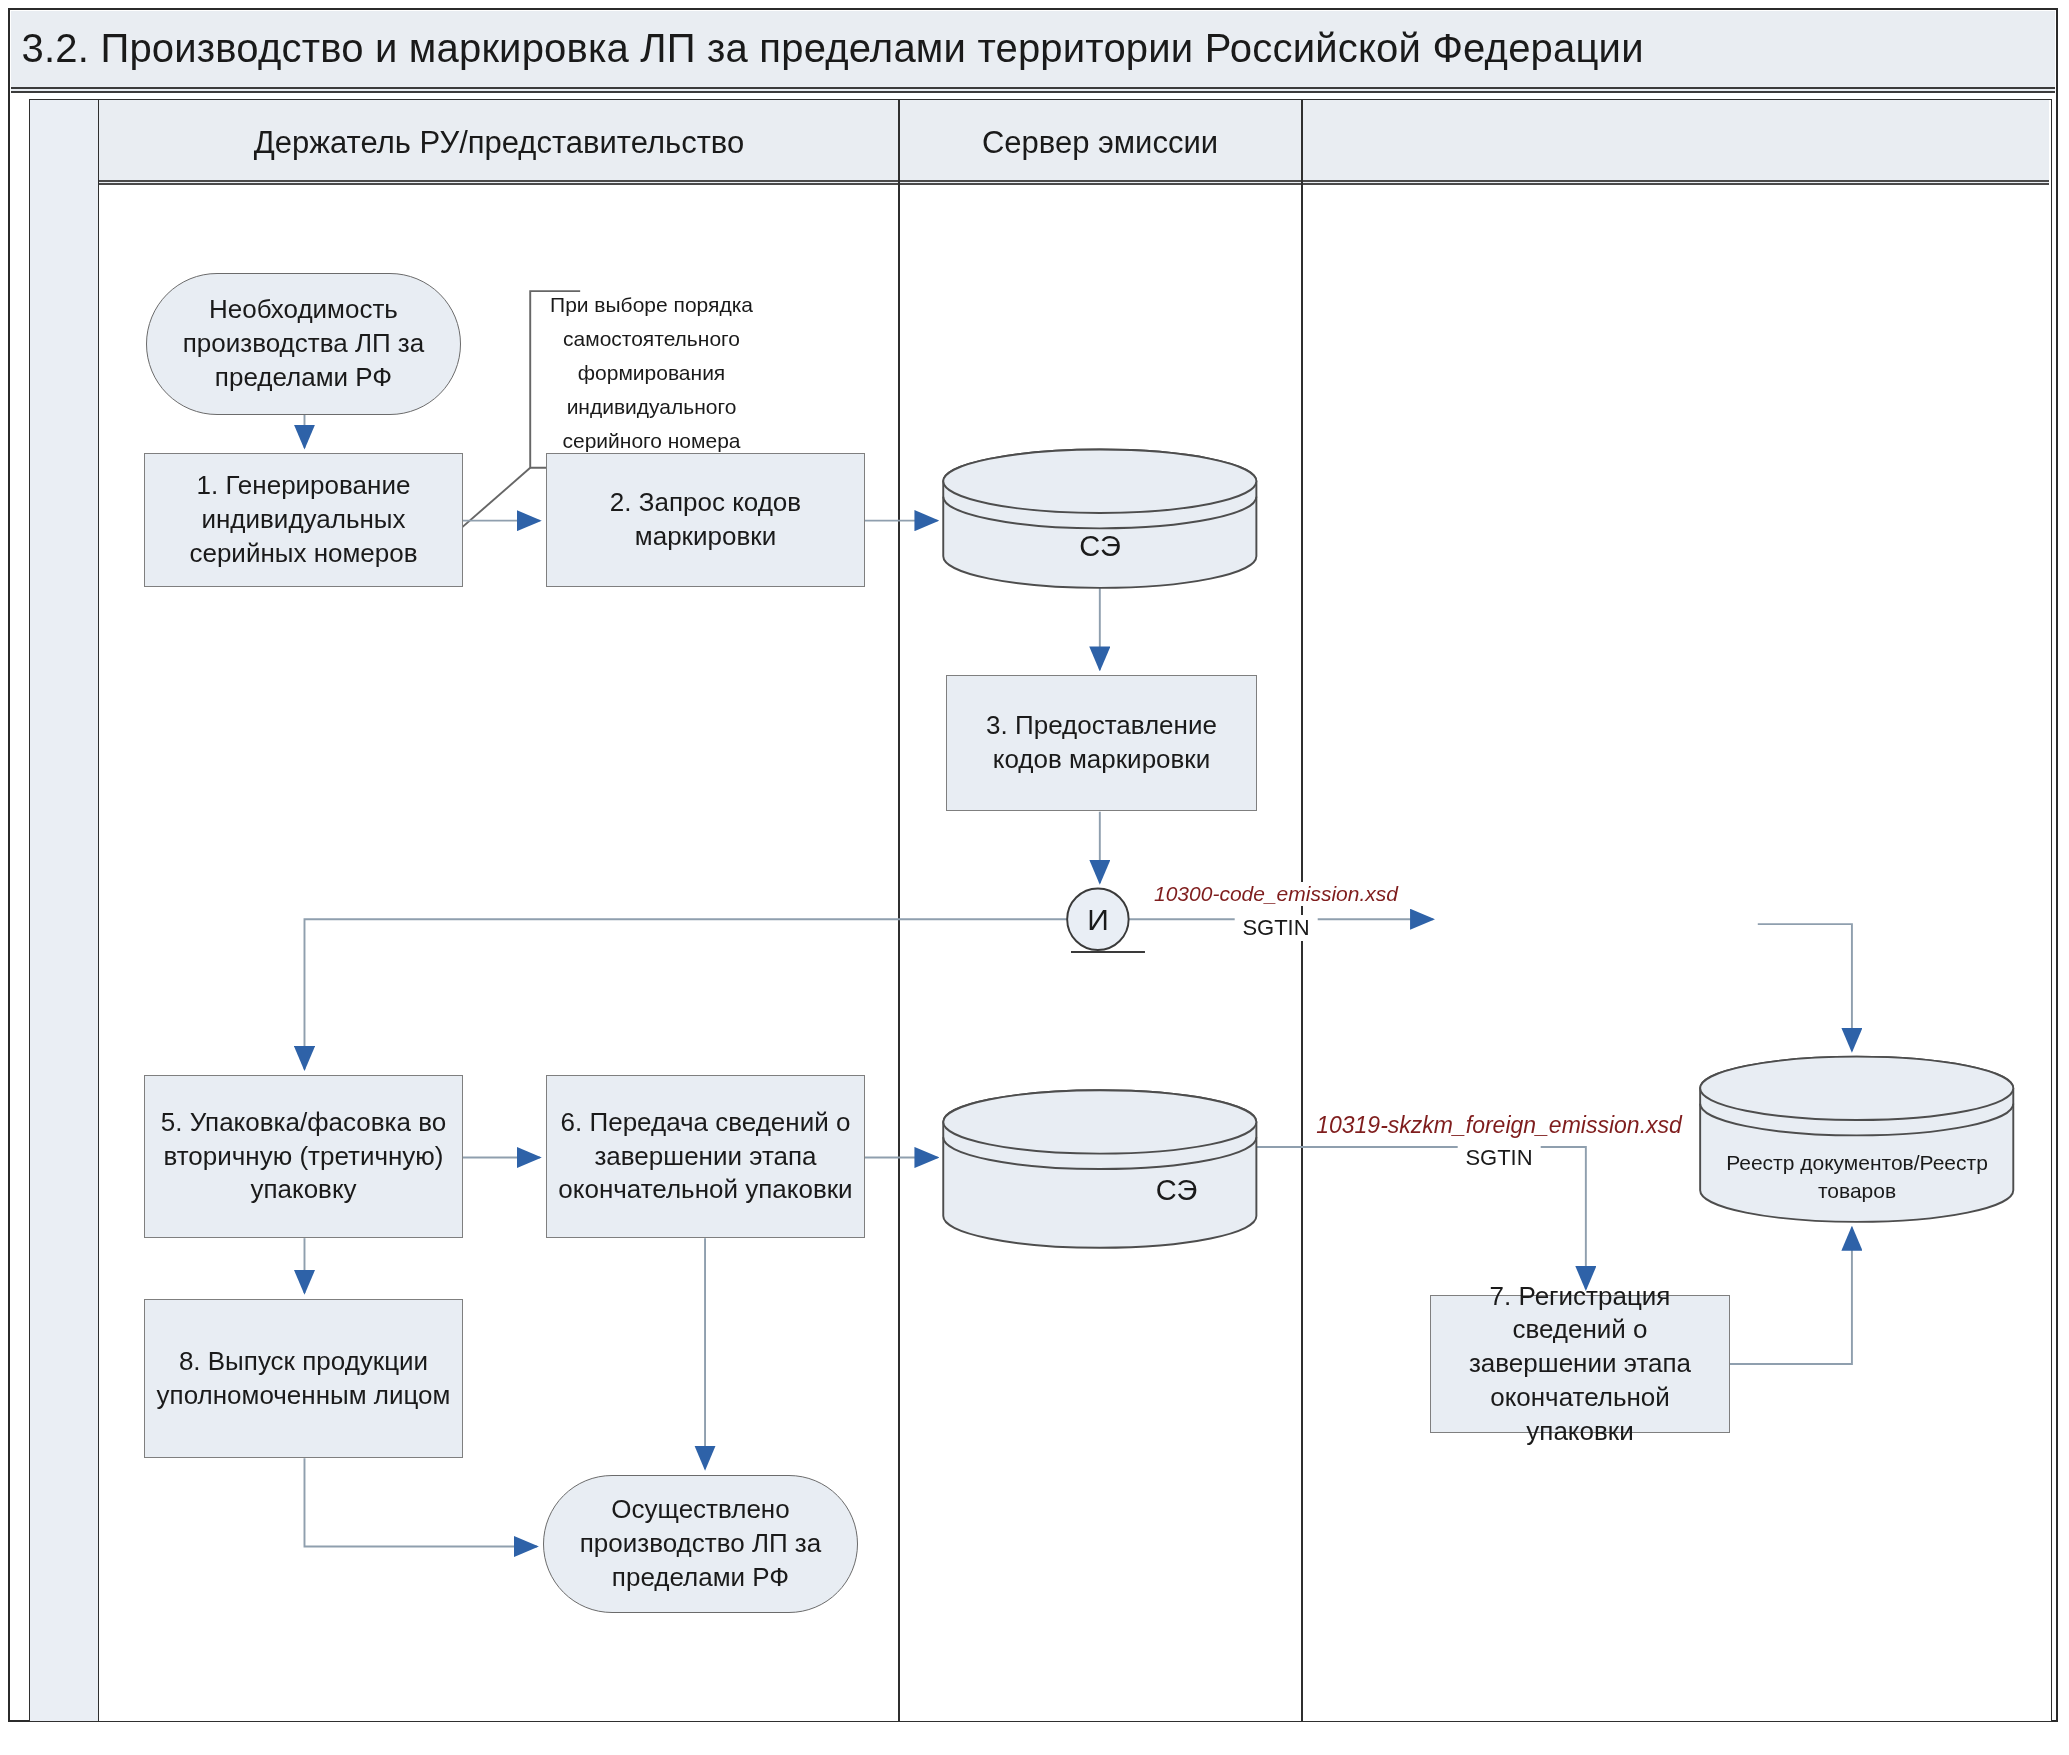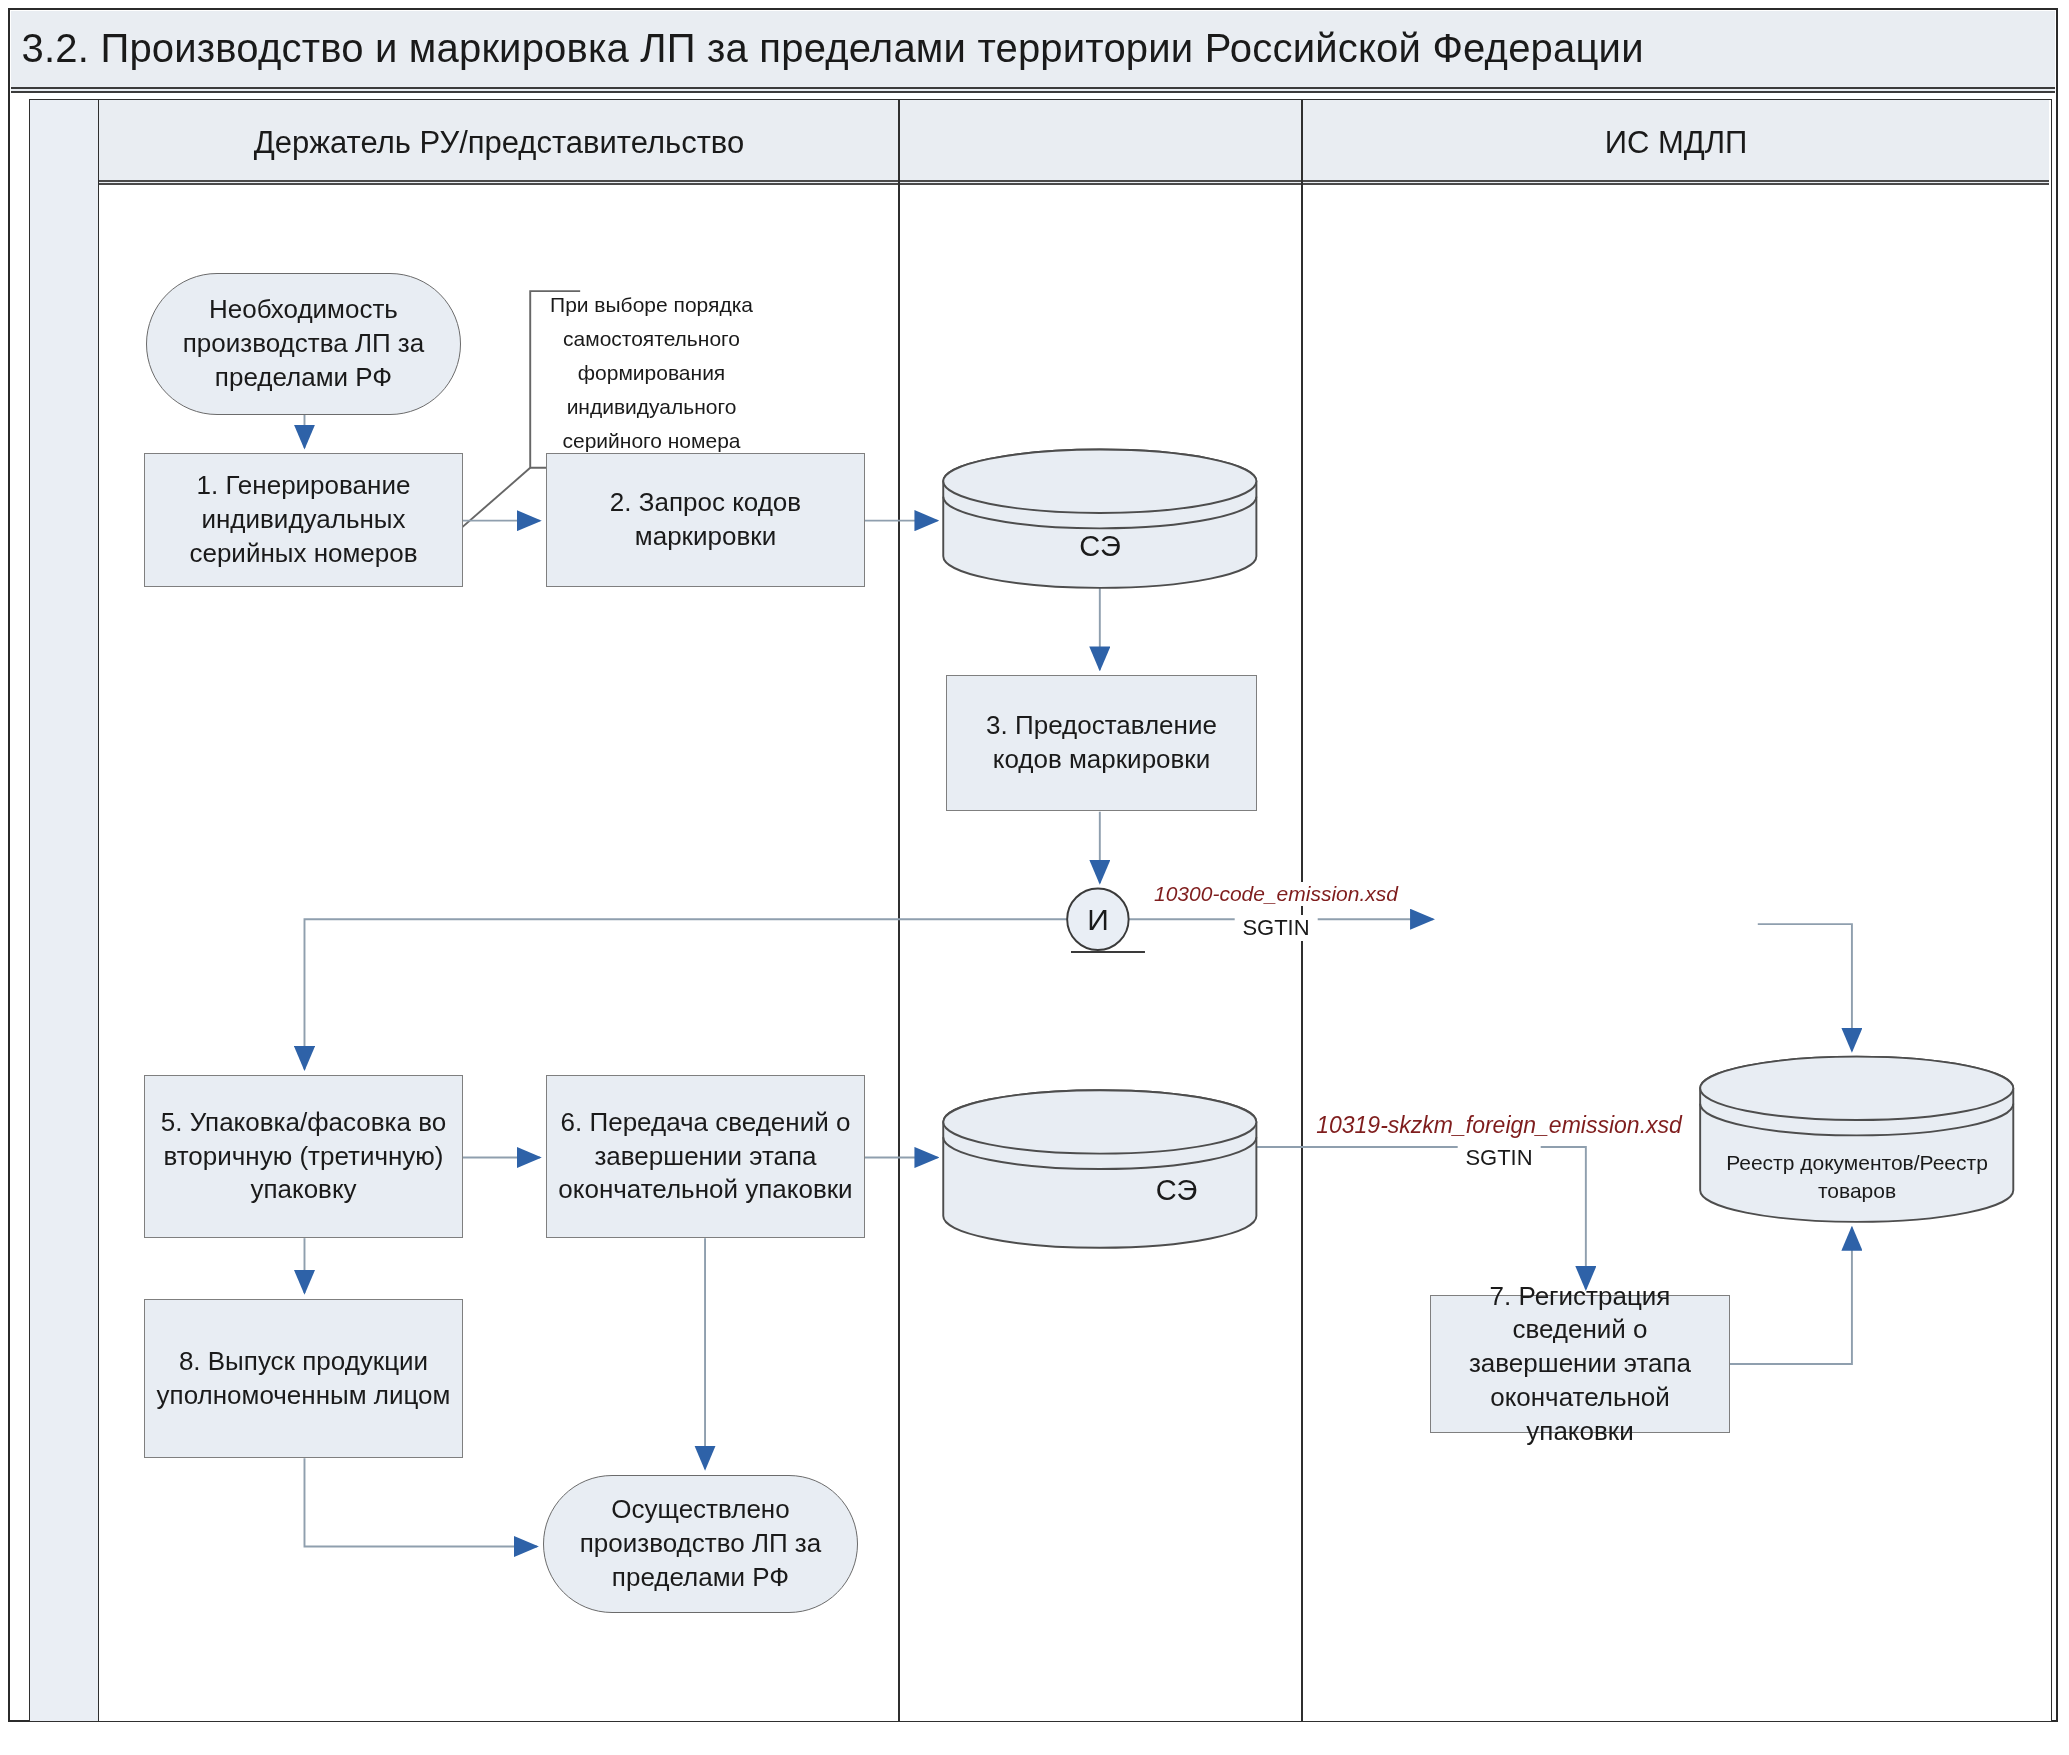--- a/index.html
+++ b/index.html
@@ -58,22 +58,22 @@
   </div>
 
   <div class="lanes">
     <div class="lane-strip"></div>
     <div class="lane-header"></div>
     <div class="lane-div" style="left:868px;"></div>
     <div class="lane-div" style="left:1271px;"></div>
     <div class="lane-label" style="left:71px;width:796px;align-items:center;">
       <span>Держатель РУ/представительство</span>
     </div>
-    <div class="lane-label" style="left:1273px;width:746px;">
-      <span>ИС МДЛП</span>
+    <div class="lane-label" style="left:869px;width:402px;">
+      <span>Сервер эмиссии</span>
     </div>
   </div>
 
   <svg class="overlay" width="2069" height="1755" viewBox="0 0 2154 1827">
     <defs>
       <marker id="arr" markerUnits="userSpaceOnUse" markerWidth="26" markerHeight="22" refX="24" refY="11" orient="auto">
         <path d="M0,0 L26,11 L0,22 Z" fill="#2e62a8"></path>
       </marker>
     </defs>
 

